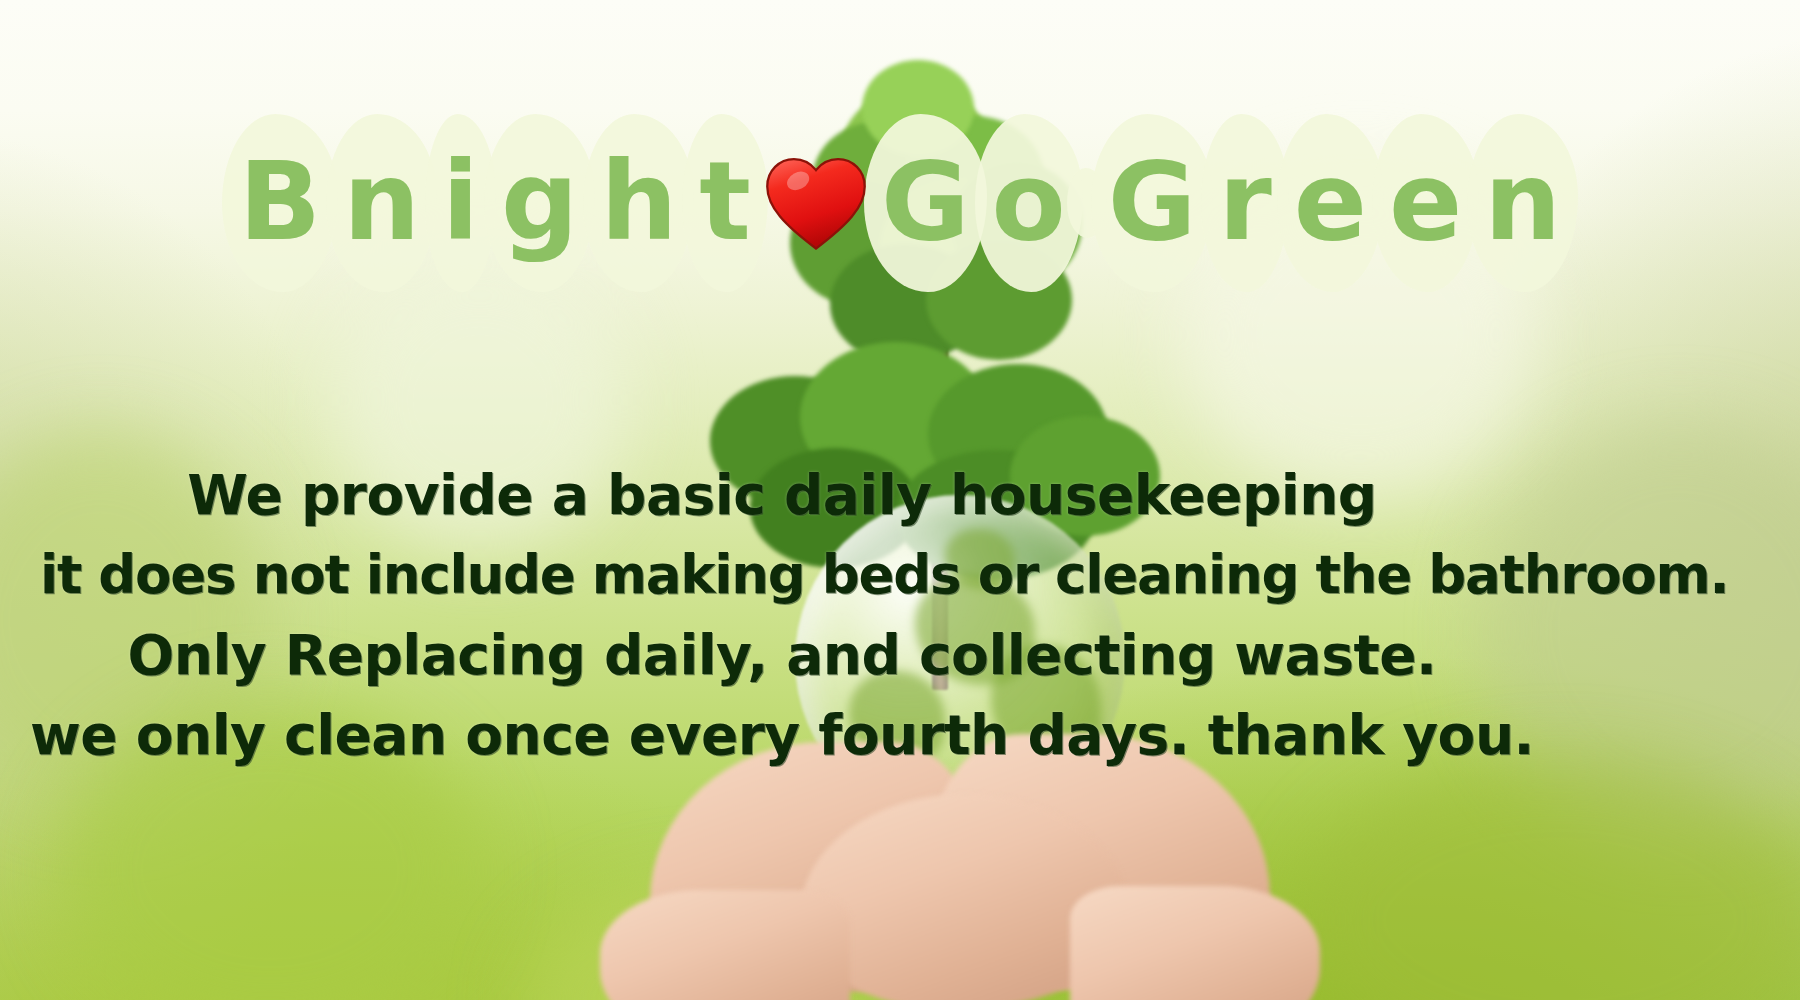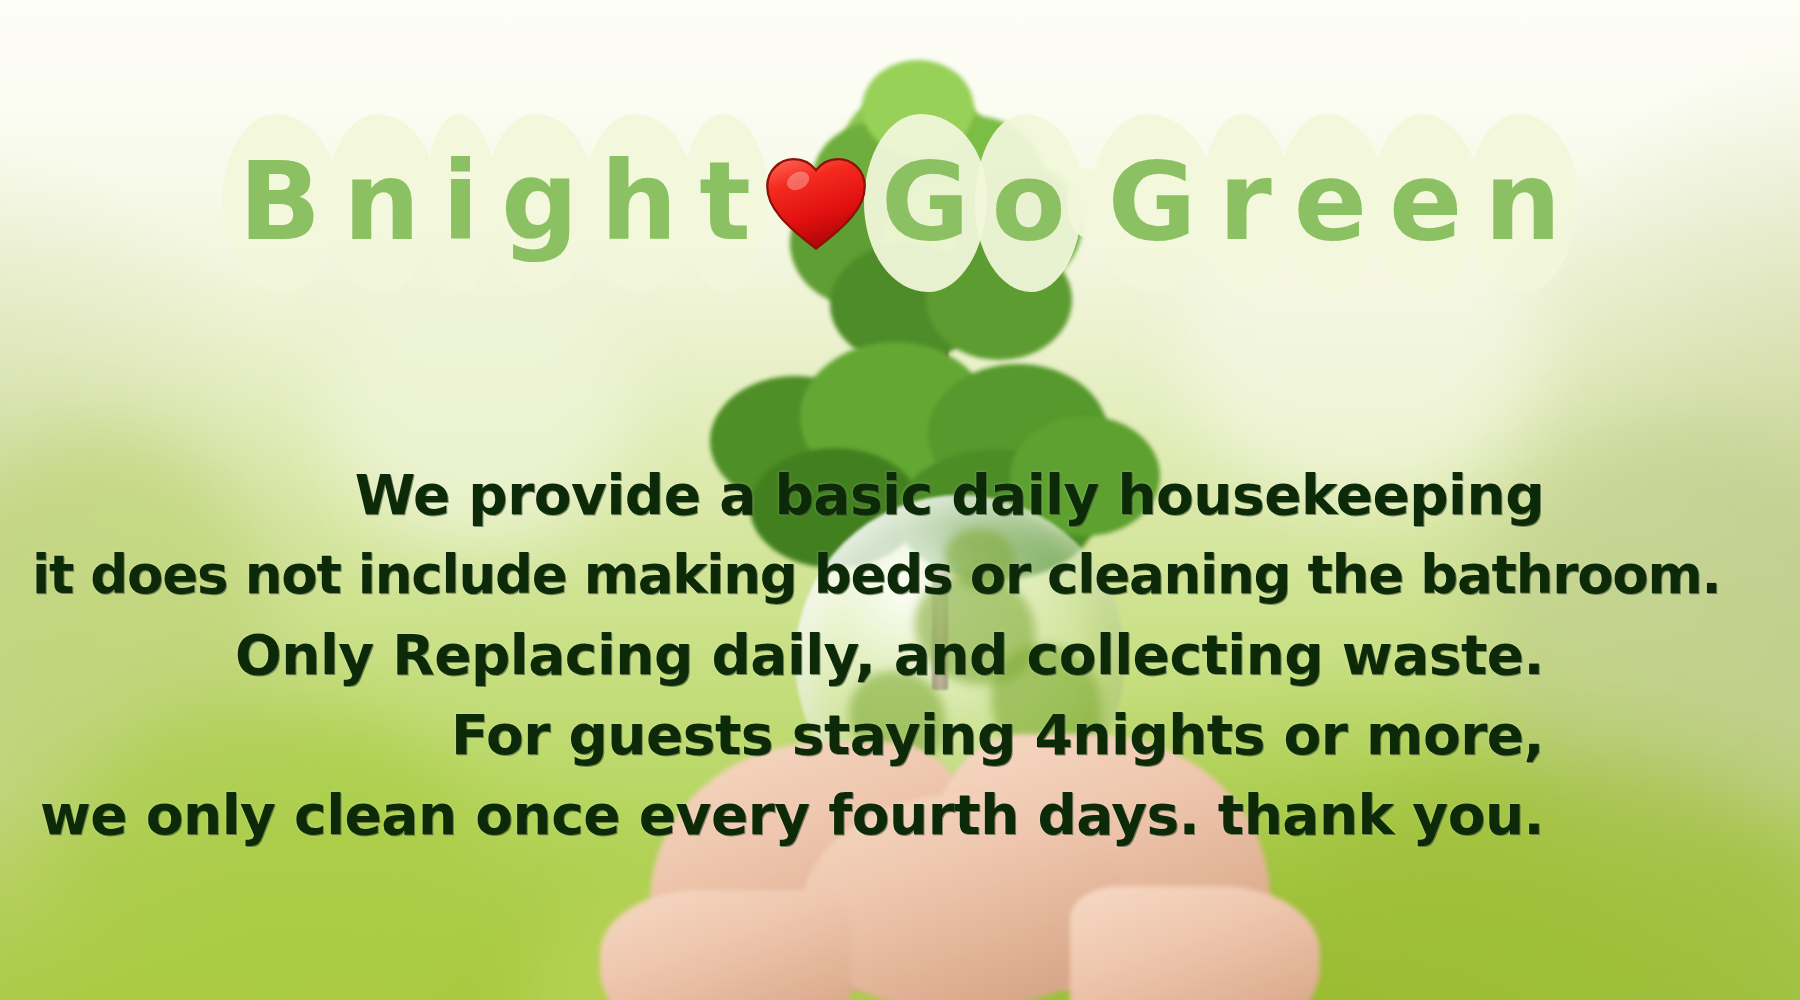--- a/index.html
+++ b/index.html
@@ -127,24 +127,24 @@
     line-height:1;
     padding:0 2px;
     display:inline-block;
     z-index:2;
   }
   .heart svg { display:block; }
 
   
   #body-copy {
     position:absolute;
-    left:4px; top:455px;
+    left:12px; top:455px;
     width:1540px;
     z-index:7;
-    text-align:right;
+    text-align:center;
     font-family:"DejaVu Sans", sans-serif;
     font-weight:bold;
     color:#0d2a08;
     font-size:55px;
     line-height:80px;
     letter-spacing:-0.5px;
     text-shadow:
        0 0 3px rgba(255,255,255,0.30),
        1px 1px 0 rgba(18,46,10,0.55);
   }
@@ -234,18 +234,17 @@
     <span class="ch">r</span>
     <span class="ch">e</span>
     <span class="ch">e</span>
     <span class="ch">n</span>
   </div>
 
   <div id="body-copy">
     <span class="ln l1">We provide a basic daily housekeeping</span>
     <span class="ln l3">it does not include making beds or cleaning the bathroom.</span>
     <span class="ln l4">Only Replacing daily, and collecting waste.</span>
-    <span class="ln l5">For guests staying 4nights or more,</span>
     <span class="ln l6">we only clean once every fourth days. thank you.</span>
   </div>
 
   <div id="bottom-fade"></div>
 </div>
 
 </body></html>

